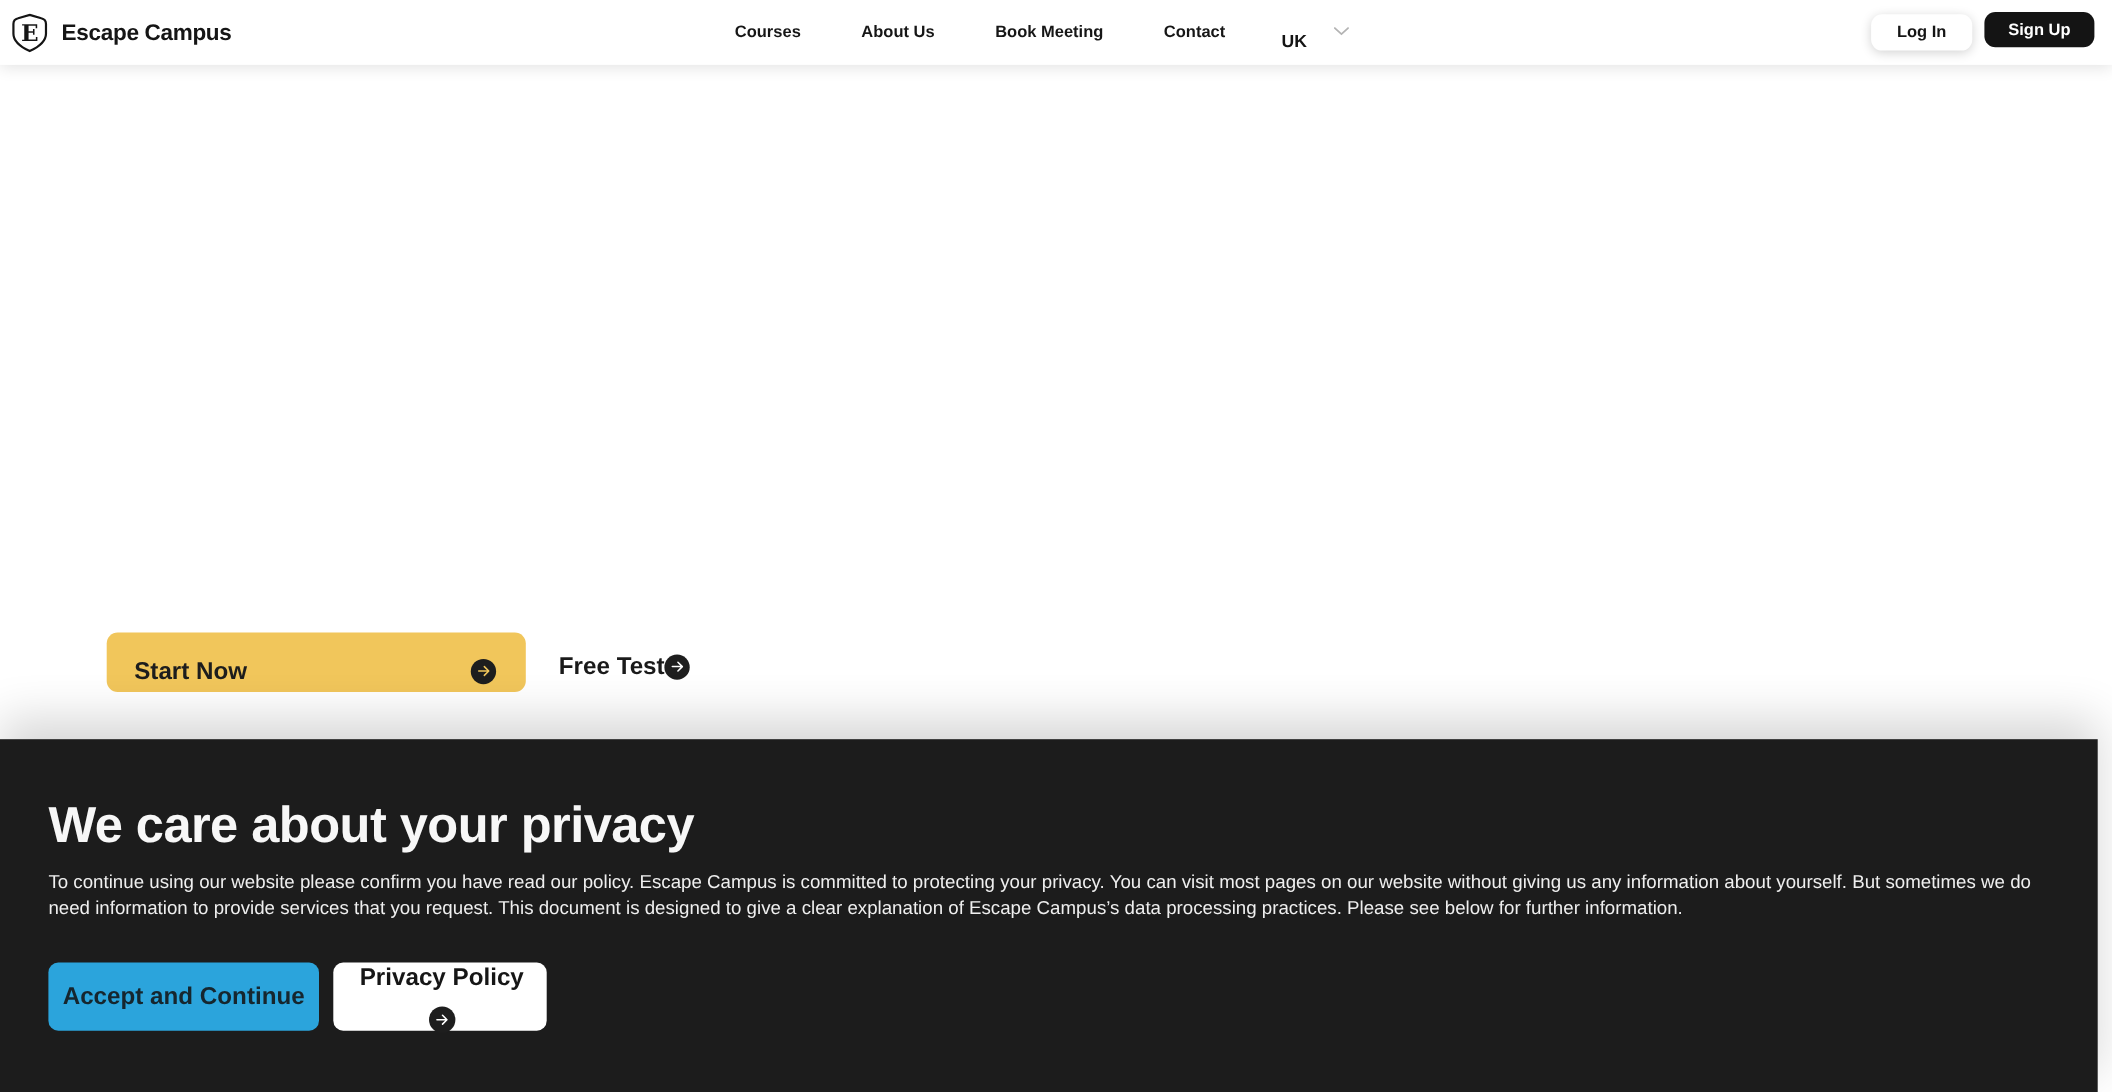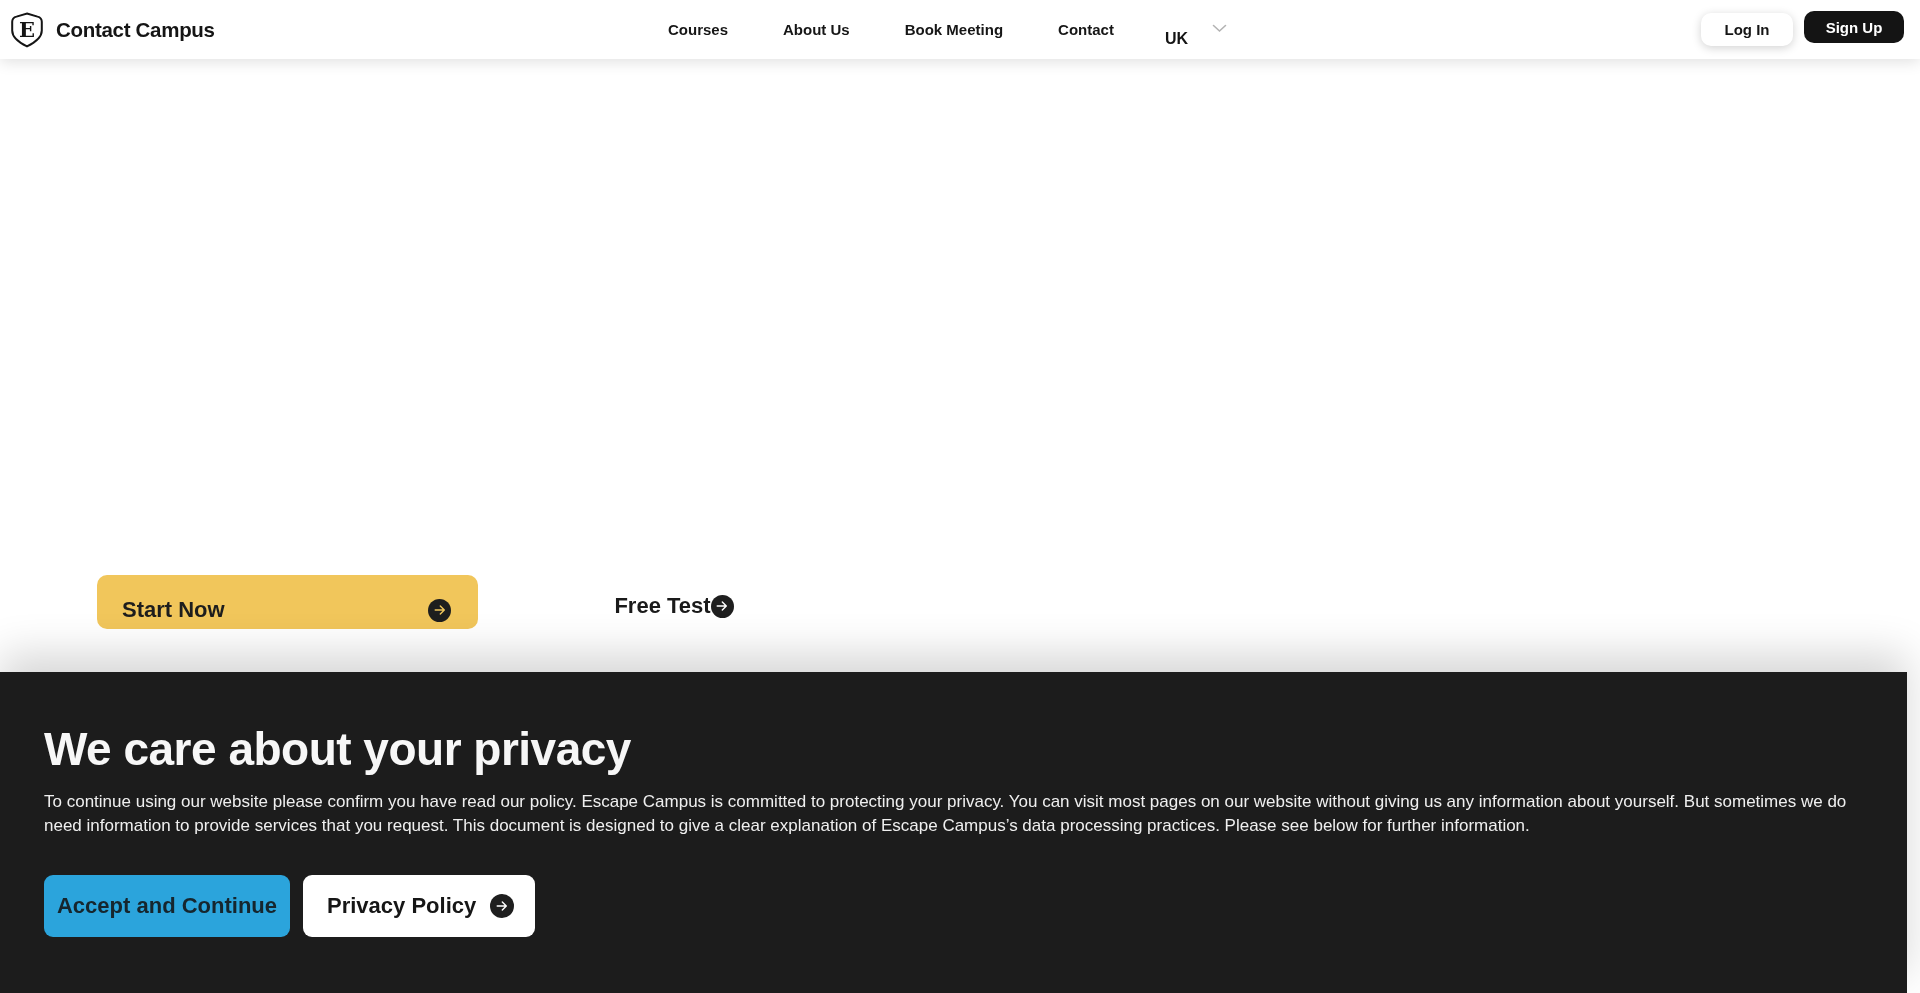--- a/index.html
+++ b/index.html
@@ -57,21 +57,21 @@
   .btn-start {
     position:absolute; left:97px; top:575px; width:381px; height:54px;
     background:#F1C65B; border-radius:10px;
     display:flex; align-items:center; justify-content:space-between;
     padding:16px 27px 0 25px; cursor:pointer;
   }
   .btn-start .label { font-size:22px; font-weight:700; color:#1d1d1d; }
   .btn-freetest {
     position:absolute; left:508px; top:575px; width:332px; height:62px;
     background:transparent; border-radius:10px;
-    display:flex; align-items:center; justify-content:center;
+    display:flex; align-items:center; justify-content:flex-start;
     cursor:pointer;
   }
   .btn-freetest .label { font-size:22px; font-weight:700; color:#1a1a1a; }
 
   .arrow-circle {
     width:23px; height:23px; border-radius:50%;
     background:#1E1E1E; flex:0 0 auto;
     display:flex; align-items:center; justify-content:center;
   }
 
@@ -98,36 +98,37 @@
     display:flex; align-items:center; justify-content:center;
     font-size:22px; font-weight:700; color:#16262e; cursor:pointer;
     font-family:"Liberation Sans", sans-serif;
   }
   .btn-policy {
     height:62px; border-radius:9px; background:#ffffff; border:none;
     display:flex; align-items:center; gap:14px;
     padding:0 21px 0 24px;
     font-size:22px; font-weight:700; color:#161616; cursor:pointer;
     font-family:"Liberation Sans", sans-serif;
+    flex-direction:column;
   }
 </style>
 </head>
 <body>
 
 <div class="page">
 
   <div class="header">
     <div class="brand">
       <span style="display:flex;">
         <svg width="34" height="36" viewBox="0 0 34 36">
           <path d="M17 1.5 L27.5 4.6 Q31.8 5.6 31.8 9.8 V18.6 Q31.8 27.5 17 34.4 Q2.2 27.5 2.2 18.6 V9.8 Q2.2 5.6 6.5 4.6 Z" fill="#ffffff" stroke="#151515" stroke-width="2"></path>
           <text x="17" y="25" text-anchor="middle" font-family="DejaVu Serif, serif" font-weight="bold" font-size="21" fill="#151515">E</text>
         </svg>
       </span>
-      <span class="brand-name">Contact Campus</span>
+      <span class="brand-name">Escape Campus</span>
     </div>
 
     <nav class="nav">
       <span class="nav-item">Courses</span>
       <span class="nav-item">About Us</span>
       <span class="nav-item">Book Meeting</span>
       <span class="nav-item">Contact</span>
     </nav>
 
     <div class="locale">

